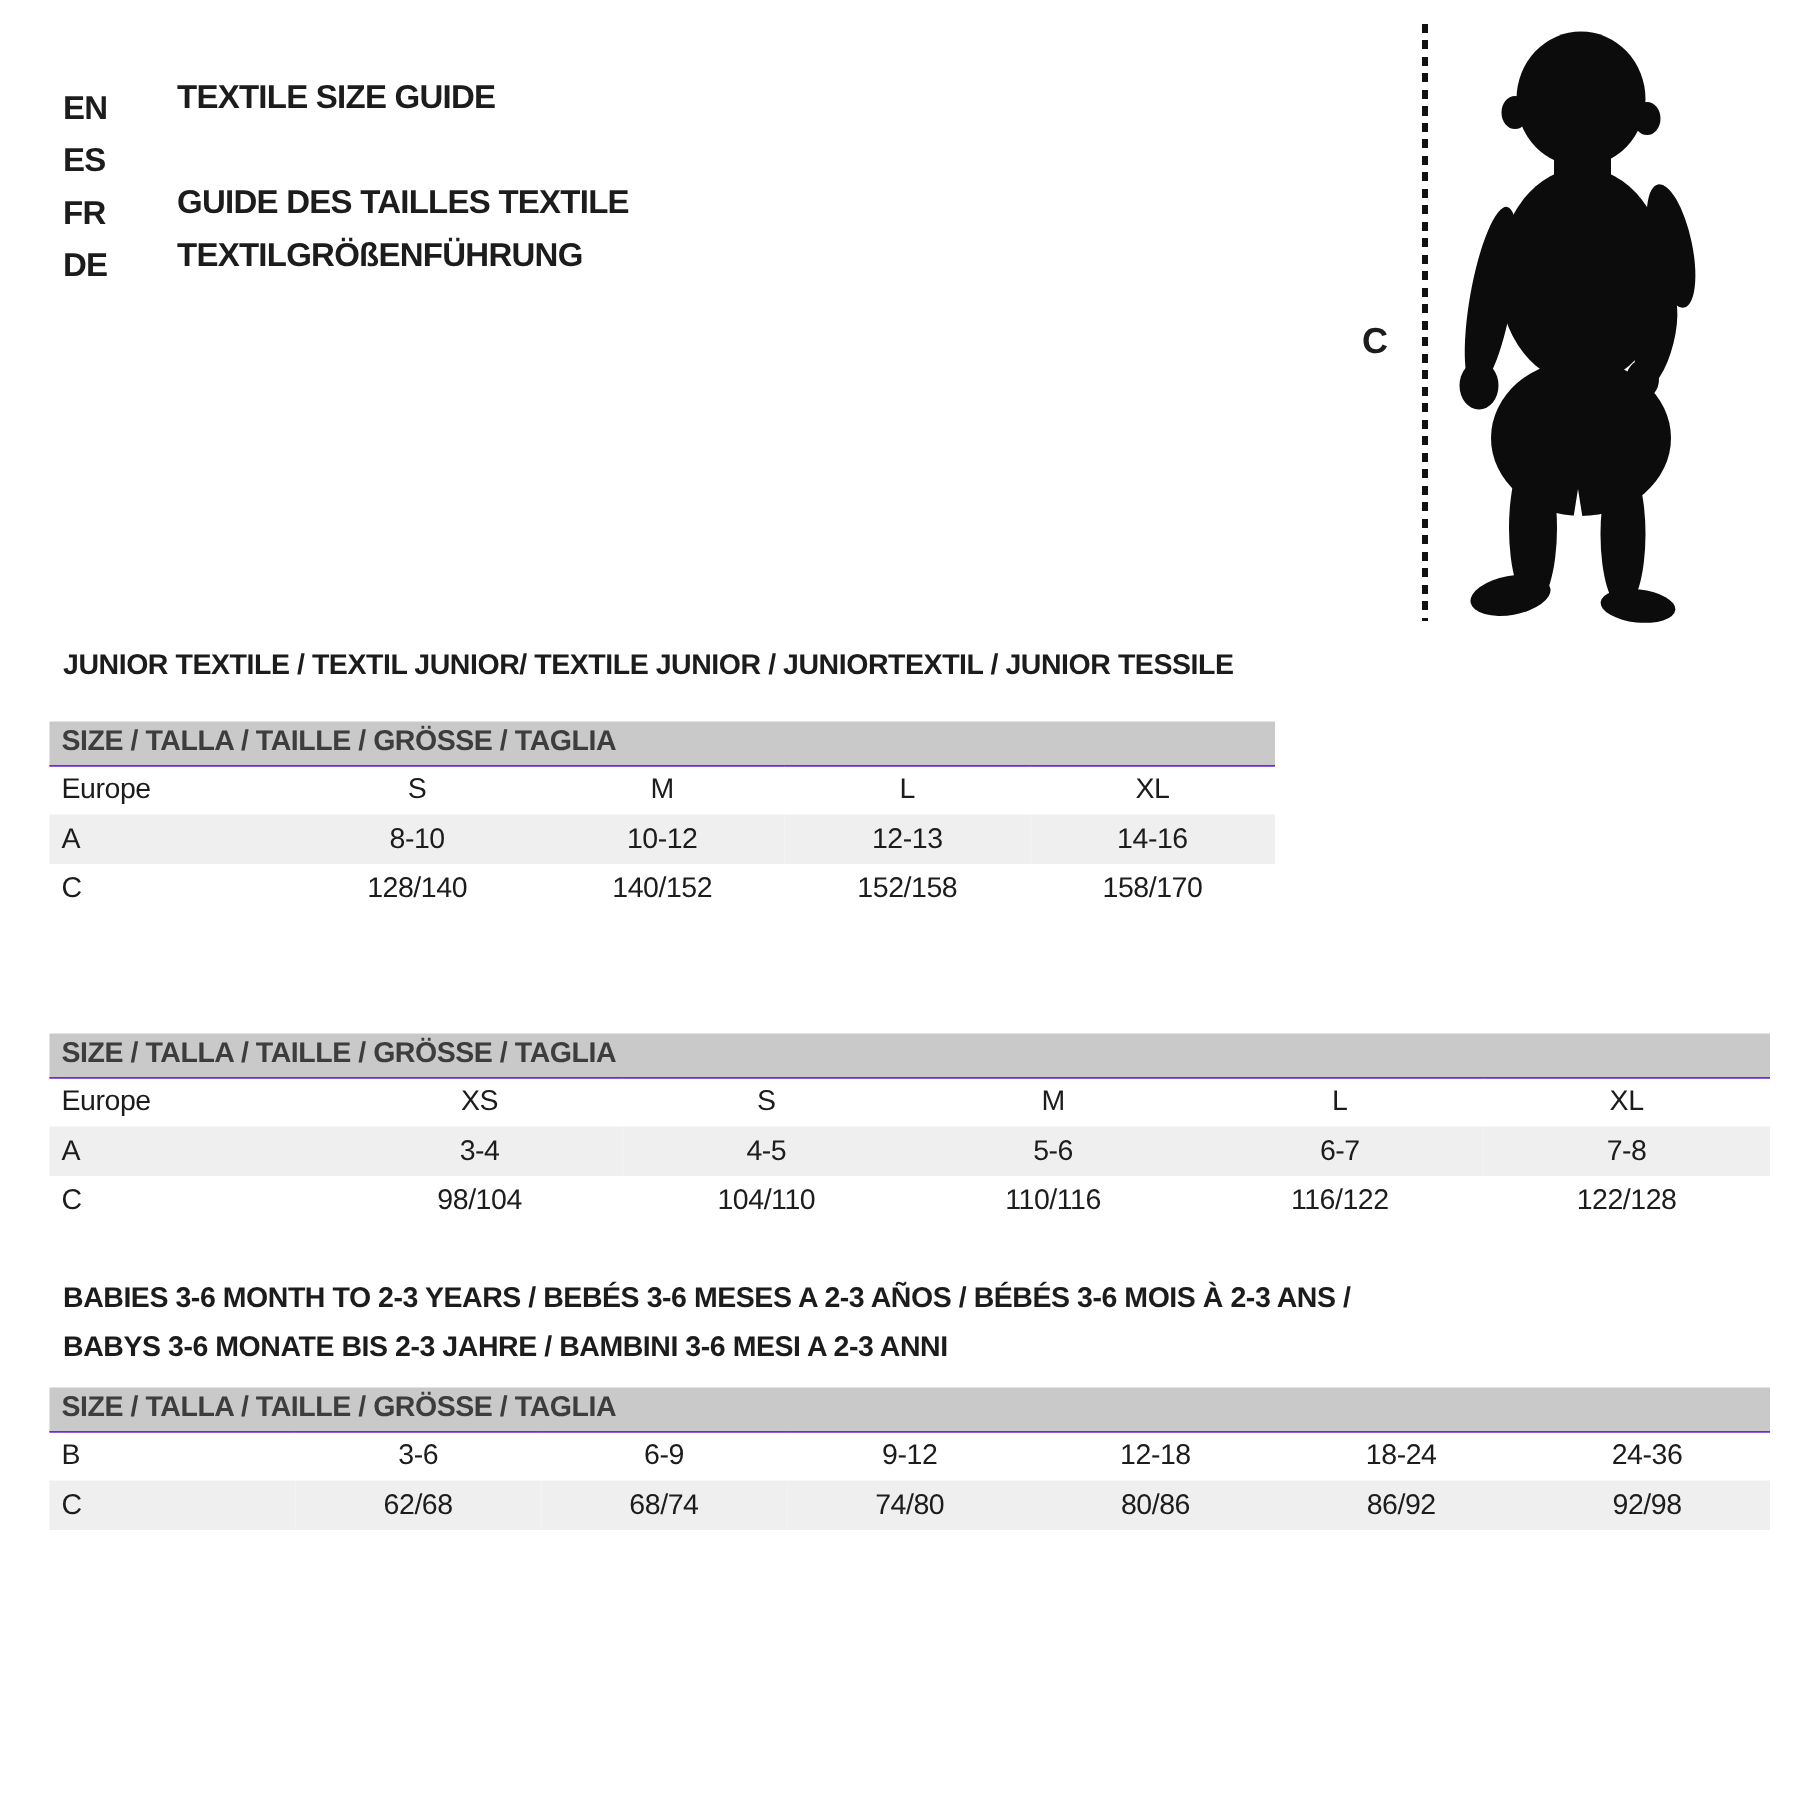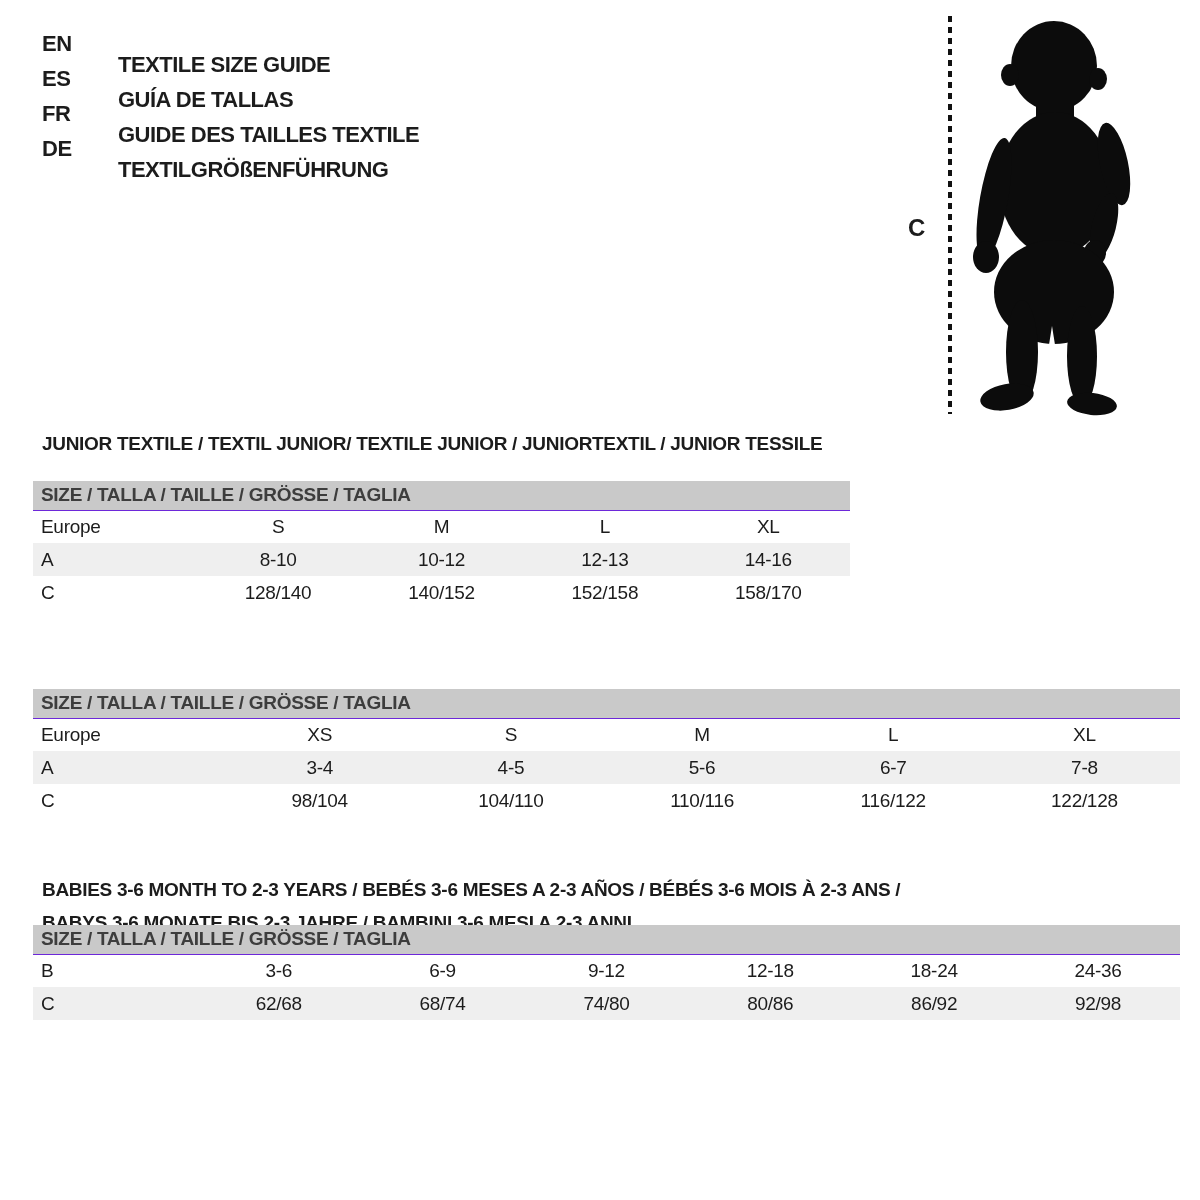--- a/index.html
+++ b/index.html
@@ -11,21 +11,21 @@
     background: #ffffff;
     overflow: hidden;
     font-family: "Liberation Sans", sans-serif;
     color: #1c1c1c;
   }
 
   
   .lang-block { position: absolute; left: 42px; top: 26px; }
   .lang-row { display: flex; height: 35px; line-height: 35px; }
   .lang-code {
-    width: 76px; font-size: 22px; font-weight: 700; letter-spacing: -0.5px;
+    width: 76px; font-size: 22px; font-weight: 700; letter-spacing: -0.5px; margin-top: 28px;
   }
   .lang-title {
     font-size: 22px; font-weight: 700; letter-spacing: -0.5px; white-space: nowrap; margin-top: 21px;
   }
 
   
   .measure-label {
     position: absolute; left: 908px; top: 214px;
     font-size: 24px; font-weight: 700;
   }
@@ -57,42 +57,41 @@
   }
   .size-table td { height: 33px; text-align: center; font-weight: 400; }
   .size-table td.rowlabel { text-align: left; padding-left: 8px; width: 12%; }
   .size-table.wide td.rowlabel { width: 9%; }
   .size-table tr.shaded { background: #efefef; }
 
   #junior-title   { top: 433px; }
   #junior-table   { top: 481px; width: 817px; }
   #children-title { top: 641px; }
   #children-table { top: 689px; width: 1147px; }
-  #babies-title   { top: 849px; line-height: 33px; margin-top: 24px; }
+  #babies-title   { top: 849px; line-height: 33px; }
   #babies-table   { top: 925px; width: 1147px; }
 
   
   .legend { position: absolute; left: 42px; top: 1068px; line-height: 33px; }
   .legend-line {
     font-size: 19px; font-weight: 700; letter-spacing: -0.3px; white-space: nowrap;
   }
 </style>
 </head>
 <body>
 
 <div class="page">
 
   <div class="lang-block">
     <div class="lang-row">
       <span class="lang-code">EN</span>
       <span class="lang-title">TEXTILE SIZE GUIDE</span>
     </div>
     <div class="lang-row">
       <span class="lang-code">ES</span>
-      <span class="lang-title">GUÍA DE TALLAS</span>
     </div>
     <div class="lang-row">
       <span class="lang-code">FR</span>
       <span class="lang-title">GUIDE DES TAILLES TEXTILE</span>
     </div>
     <div class="lang-row">
       <span class="lang-code">DE</span>
       <span class="lang-title">TEXTILGRÖßENFÜHRUNG</span>
     </div>
   </div>

